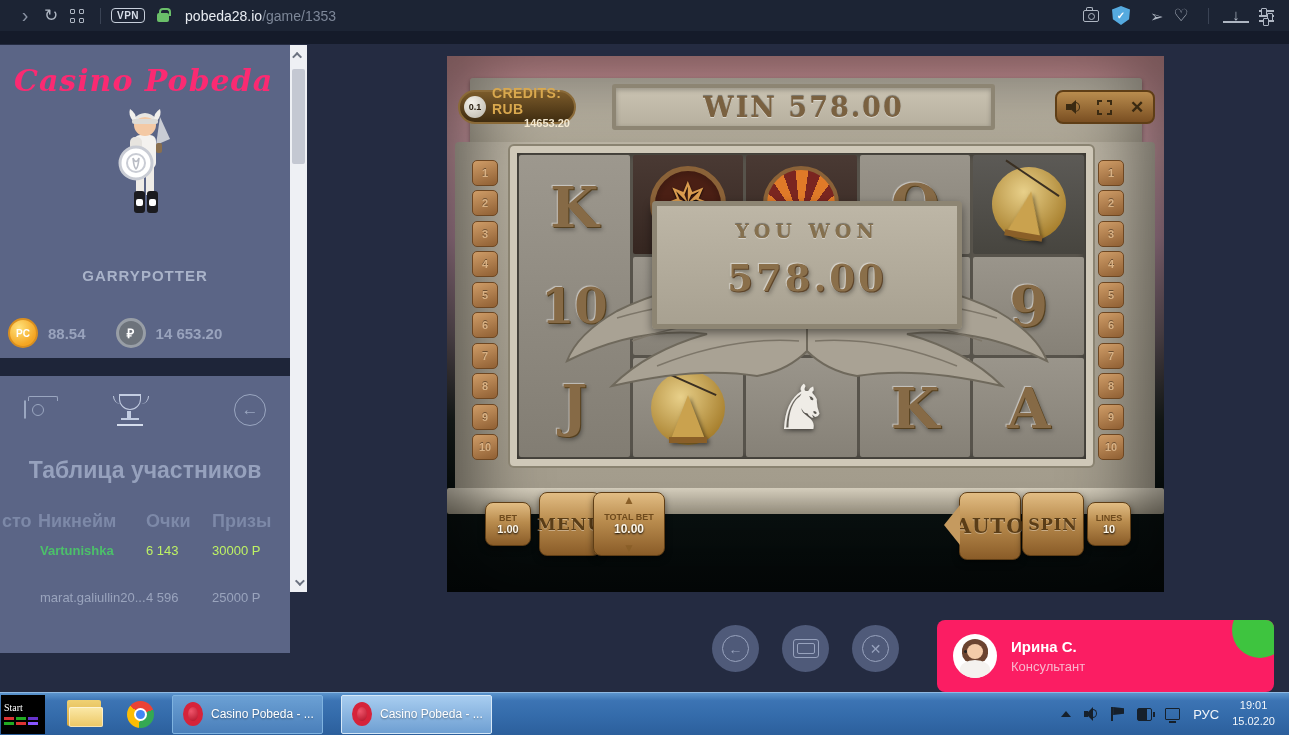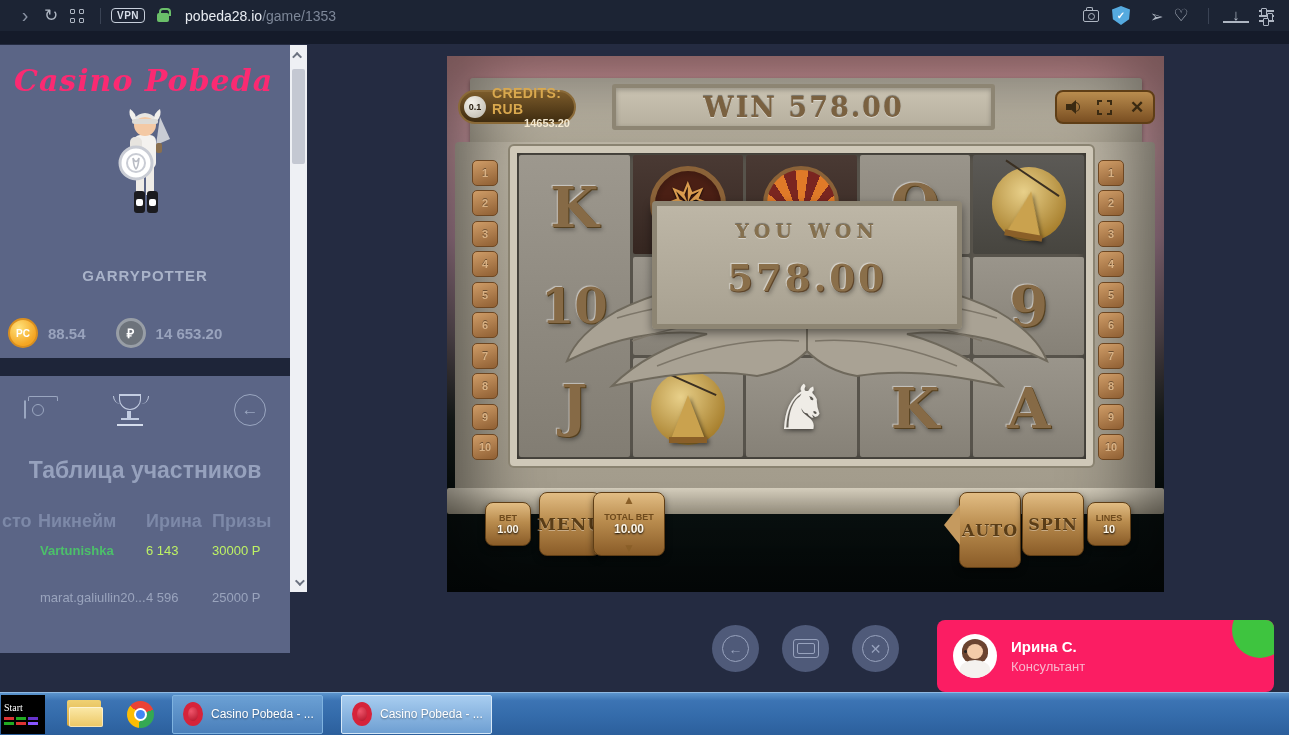--- a/index.html
+++ b/index.html
@@ -147,21 +147,21 @@
   .btn-bronze { background:linear-gradient(180deg,#e2bd84,#b98c4e 45%,#8a5c28); border:1px solid #5f3e16; border-radius:8px; box-shadow:0 3px 6px rgba(0,0,0,.5); display:flex; align-items:center; justify-content:center; }
   .btn-engraved { color:#5a3d17; font-weight:bold; font-family:"DejaVu Serif", serif; text-shadow:0 1px 0 rgba(255,255,255,.35); }
   .bet-tab { position:absolute; left:38px; top:446px; width:46px; height:44px; flex-direction:column; }
   .bet-tab .lbl, .lines-tab .lbl { font-size:9px; color:#6e4a1c; font-weight:bold; }
   .bet-tab .val, .lines-tab .val { font-size:11px; color:#fdf6e8; font-weight:bold; text-shadow:0 1px 2px #000; }
   .menu-btn { position:absolute; left:82px; top:436px; width:62px; height:64px; font-size:17px; letter-spacing:1px;margin-left:10px; }
   .totalbet-btn { position:absolute; left:146px; top:436px; width:72px; height:64px; flex-direction:column; justify-content:space-between; padding:3px 0; }
   .tb-arrow { color:#8a5f28; font-size:12px; line-height:8px; }
   .tb-mid .lbl { font-size:9px; color:#6e4a1c; font-weight:bold; display:block; text-align:center; }
   .tb-mid .val { font-size:12px; color:#fdf6e8; font-weight:bold; text-shadow:0 1px 2px #000; display:block; text-align:center; }
-  .auto-btn { position:absolute; left:512px; top:436px; width:62px; height:76px; font-size:16px; letter-spacing:1px; }
+  .auto-btn { position:absolute; left:512px; top:436px; width:62px; height:68px; font-size:20px; letter-spacing:1px; }
   .auto-btn::before { content:""; position:absolute; left:-16px; top:12px; width:0; height:0; border-top:20px solid transparent; border-bottom:20px solid transparent; border-right:16px solid #c59a5f; }
   .spin-btn { position:absolute; left:575px; top:436px; width:62px; height:64px; font-size:16px; letter-spacing:1px; }
   .lines-tab { position:absolute; left:640px; top:446px; width:44px; height:44px; flex-direction:column; }
 
   
   .circle-btn { position:absolute; width:47px; height:47px; border-radius:50%; background:#4f5a79; display:flex; align-items:center; justify-content:center; }
   .cb-inner-circle { width:27px; height:27px; border:1.4px solid #97a2bd; border-radius:50%; display:flex; align-items:center; justify-content:center; color:#97a2bd; font-size:14px; }
   .cb-rect { width:26px; height:19px; border:1.4px solid #97a2bd; border-radius:3px; position:relative; }
   .cb-rect::before { content:""; position:absolute; left:3px; top:3px; right:3px; bottom:3px; border:1px solid #97a2bd; border-radius:2px; }
 
@@ -287,21 +287,21 @@
       <span class="trophy"></span>
       <span class="trophy-base"></span>
         <span class="trophy-underline"></span>
     </span>
     <span class="back-circle">←</span>
   </div>
   <div class="table-title">Таблица участников</div>
   <div class="lb-head">
     <span>сто</span>
     <span>Никнейм</span>
-    <span>Ирина</span>
+    <span>Очки</span>
     <span>Призы</span>
   </div>
   <div class="lb-rows">
       <div class="lb-row hl">
         <span class="c1"></span>
         <span class="c2">Vartunishka</span>
         <span class="c3">6 143</span>
         <span class="c4">30000 Р</span>
       </div>
       <div class="lb-row dim">
@@ -522,13 +522,27 @@
     </span>
   <span class="chrome-icon"></span>
   <div class="task-win">
     <span class="opera-o"></span>
     <span class="task-label">Casino Pobeda - ...</span>
   </div>
   <div class="task-win active">
     <span class="opera-o"></span>
     <span class="task-label">Casino Pobeda - ...</span>
   </div>
+  <div class="tray">
+    <span class="tray-up"></span>
+    <span class="tray-spk">
+        <i></i>
+      </span>
+    <span class="tray-flag"></span>
+    <span class="tray-batt"></span>
+    <span class="tray-net"></span>
+    <span class="tray-lang">РУС</span>
+    <span class="tray-clock">
+      <span>19:01</span><br>
+      <span>15.02.20</span>
+    </span>
+  </div>
 </div>
 
 </body></html>

